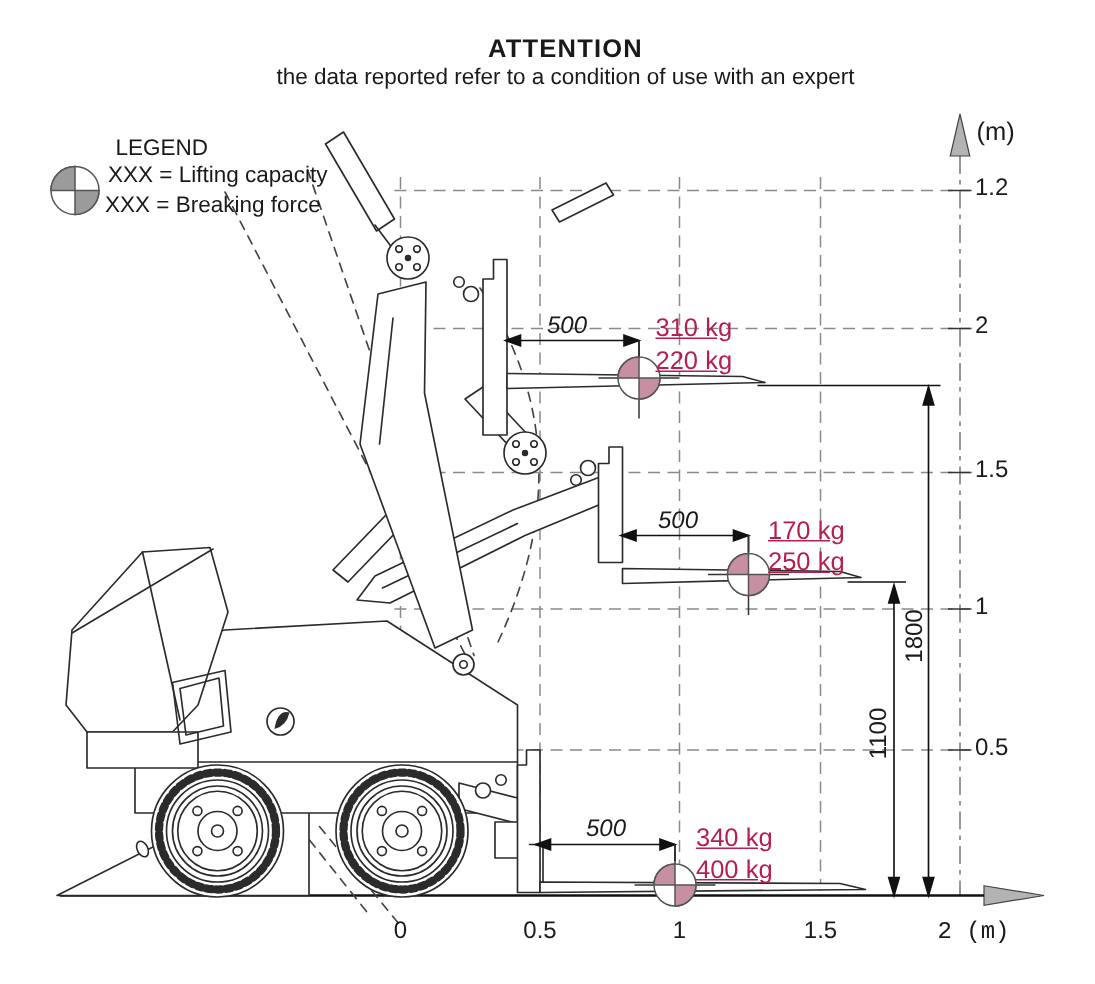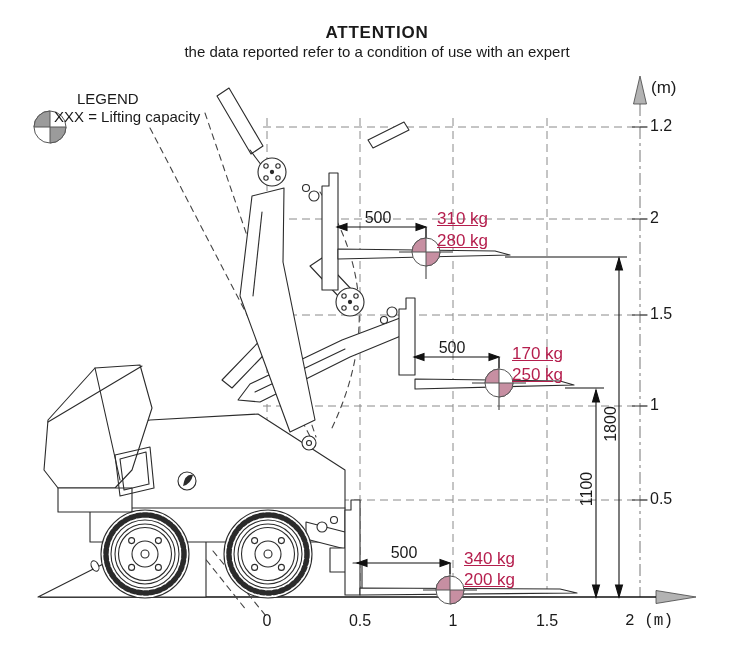--- a/index.html
+++ b/index.html
@@ -8,21 +8,21 @@
     font-family:"Liberation Sans",sans-serif;color:#1a1a1a;
   }
   #stage svg{position:absolute;left:0;top:0;}
   .lbl{position:absolute;white-space:nowrap;line-height:1.05;}
   .ctr{transform:translateX(-50%);}
   .title{font-size:17px;font-weight:bold;letter-spacing:.8px;}
   .sub{font-size:15px;}
   .legend-h{font-size:15px;}
   .legend-t{font-size:15px;}
   .tick{font-size:16px;}
-  .dim{font-size:16px;}
+  .dim{font-size:16px;font-style:italic;}
   .dimv{font-size:16px;transform:translate(-50%,-50%) rotate(-90deg);}
   .kg{font-size:17px;color:#b51e4d;text-decoration:underline;}
   .unit{font-size:17px;}
 </style>
 </head>
 <body>
 
 <div id="stage">
 
 <svg width="730" height="656" viewBox="0 0 730 656">
@@ -221,21 +221,22 @@
       <path d="M34,127 A16 16 0 0 1 50,111 L50,127 Z" fill="#9b9b9b"></path>
       <path d="M66,127 A16 16 0 0 1 50,143 L50,127 Z" fill="#9b9b9b"></path>
     </g>
   </g>
 </svg>
 
   <div class="lbl ctr title" style="left:377px;top:24px;">ATTENTION</div>
   <div class="lbl ctr sub" style="left:377px;top:44px;">the data reported refer to a condition of use with an expert</div>
 
   <div class="lbl legend-h" style="left:77px;top:91px;">LEGEND</div>
-  <div class="lbl legend-t" style="left:54px;top:109px;">XXX = Lifting capacity</div>
+  <div class="lbl legend-t" style="left:72px;top:109px;">XXX = Lifting capacity</div>
+  <div class="lbl legend-t" style="left:70px;top:129px;">XXX = Breaking force</div>
 
   <div class="lbl unit" style="left:651px;top:79px;">(m)</div>
   <div class="lbl tick" style="left:650px;top:118px;">1.2</div>
   <div class="lbl tick" style="left:650px;top:210px;">2</div>
   <div class="lbl tick" style="left:650px;top:306px;">1.5</div>
   <div class="lbl tick" style="left:650px;top:397px;">1</div>
   <div class="lbl tick" style="left:650px;top:491px;">0.5</div>
 
   <div class="lbl ctr tick" style="left:267px;top:613px;">0</div>
   <div class="lbl ctr tick" style="left:360px;top:613px;">0.5</div>
@@ -244,19 +245,19 @@
   <div class="lbl ctr tick" style="left:649px;top:613px;font-family:Liberation Mono, monospace;">2 (m)</div>
 
   <div class="lbl ctr dim" style="left:378px;top:210px;">500</div>
   <div class="lbl ctr dim" style="left:452px;top:340px;">500</div>
   <div class="lbl ctr dim" style="left:404px;top:545px;">500</div>
 
   <div class="lbl dimv" style="left:611px;top:424px;">1800</div>
   <div class="lbl dimv" style="left:587px;top:489px;">1100</div>
 
   <div class="lbl kg" style="left:437px;top:210px;">310 kg</div>
-  <div class="lbl kg" style="left:437px;top:232px;">280 kg</div>
+  <div class="lbl kg" style="left:437px;top:232px;">220 kg</div>
   <div class="lbl kg" style="left:512px;top:345px;">170 kg</div>
   <div class="lbl kg" style="left:512px;top:366px;">250 kg</div>
   <div class="lbl kg" style="left:464px;top:550px;">340 kg</div>
-  <div class="lbl kg" style="left:464px;top:571px;">200 kg</div>
+  <div class="lbl kg" style="left:464px;top:571px;">400 kg</div>
 
 </div>
 
 </body></html>

